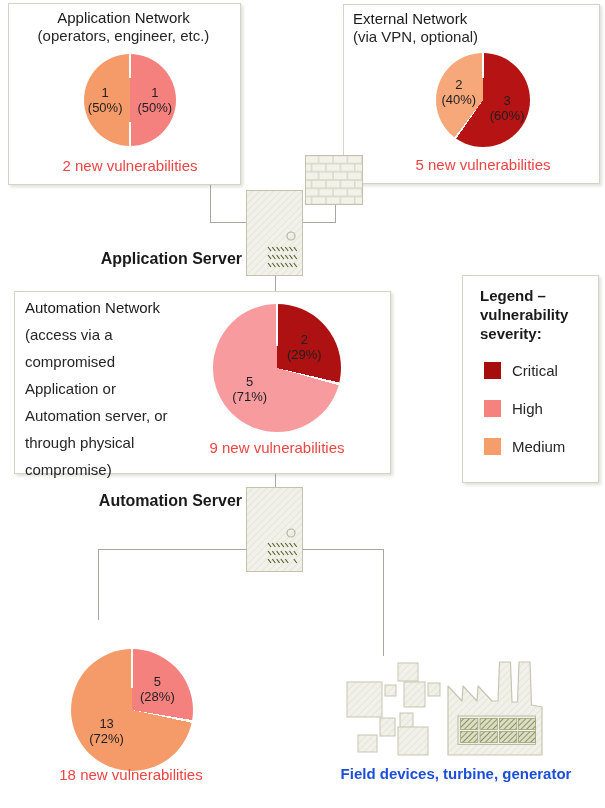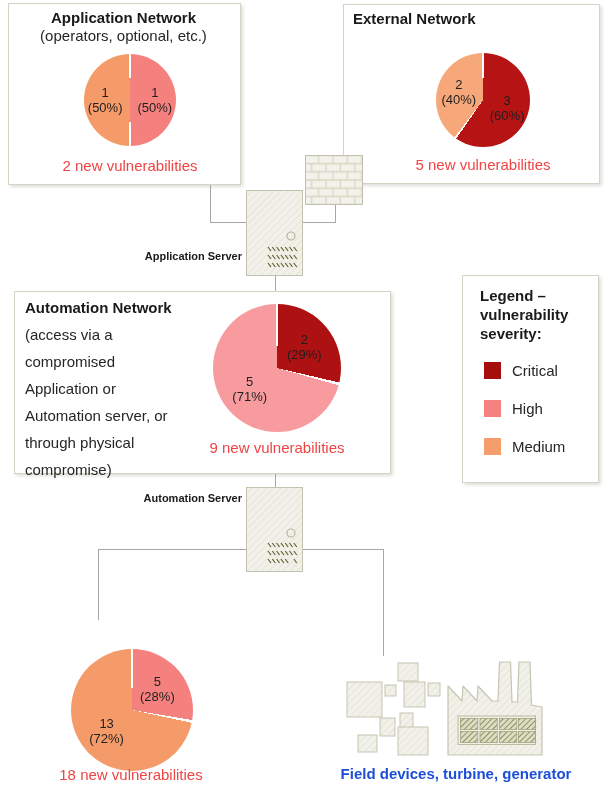--- a/index.html
+++ b/index.html
@@ -5,23 +5,23 @@
   html,body{margin:0;padding:0;background:#ffffff;}
   body{font-family:"Liberation Sans",sans-serif;color:#262626;}
   .canvas{position:relative;width:605px;height:808px;background:#ffffff;overflow:hidden;}
   .box{position:absolute;background:#ffffff;border:1px solid #d4d4c6;box-shadow:2px 2px 3px rgba(140,140,125,.28);}
   .line{position:absolute;background:#a8a8a2;}
   .pie{position:absolute;border-radius:50%;}
   .pie-label{position:absolute;transform:translate(-50%,-50%);text-align:center;
              font-size:13px;line-height:15px;white-space:pre;color:#1f1f1f;}
   .caption{position:absolute;text-align:center;font-size:15px;color:#ef4444;}
   .box-title{position:absolute;font-size:15px;line-height:18px;}
-  .b{font-weight:bold;color:#1a1a1a;}
+  .b{font-weight:normal;color:#1a1a1a;}
   .center{text-align:center;}
-  .server-label{position:absolute;font-weight:bold;font-size:11px;color:#1a1a1a;text-align:right;}
+  .server-label{position:absolute;font-weight:bold;font-size:16px;color:#1a1a1a;text-align:right;}
   .icon{position:absolute;}
   .legend-title{font-weight:bold;font-size:15px;line-height:19px;color:#1a1a1a;margin:10px 0 0 17px;width:112px;}
   .legend-items{position:absolute;left:21px;top:86px;display:flex;flex-direction:column;gap:21px;}
   .legend-item{display:flex;align-items:center;gap:11px;}
   .swatch{width:17px;height:17px;flex:0 0 auto;}
   .legend-label{font-size:15px;}
   .field-label{position:absolute;font-weight:bold;font-size:15px;color:#1d4ed8;text-align:center;}
   .auto-text{position:absolute;font-size:15px;line-height:27px;}
 </style>
 </head>
@@ -54,34 +54,35 @@
   <div class="line" style="left:303px;top:222px;width:33px;height:1px"></div>
   <div class="line" style="left:275px;top:276px;width:1px;height:16px"></div>
   <div class="line" style="left:275px;top:470px;width:1px;height:18px"></div>
   <div class="line" style="left:98px;top:549px;width:286px;height:1px"></div>
   <div class="line" style="left:98px;top:549px;width:1px;height:71px"></div>
   <div class="line" style="left:383px;top:549px;width:1px;height:107px"></div>
 
   <div class="box" style="left:8px;top:3px;width:231px;height:180px">
     <div class="box-title center" style="left:0;top:5px;width:229px;position:absolute">
       <div class="b">Application Network</div>
-      <div>(operators, optional, etc.)</div>
+      <div>(operators, engineer, etc.)</div>
     </div>
   </div>
   <div class="pie" style="left: 84px; top: 54px; width: 92px; height: 92px; background: conic-gradient(rgb(255, 255, 255) 0deg, rgb(255, 255, 255) 1.3deg, rgb(245, 129, 127) 1.3deg, rgb(245, 129, 127) 178.7deg, rgb(255, 255, 255) 178.7deg, rgb(255, 255, 255) 180deg, rgb(255, 255, 255) 180deg, rgb(255, 255, 255) 181.3deg, rgb(245, 155, 105) 181.3deg, rgb(245, 155, 105) 358.7deg, rgb(255, 255, 255) 358.7deg, rgb(255, 255, 255) 360deg);">
       <div class="pie-label" style="left: 70.84px; top: 46px;">1
 (50%)</div>
       <div class="pie-label" style="left: 21.16px; top: 46px;">1
 (50%)</div>
     </div>
   <div class="caption" style="left:30px;top:157px;width:200px">2 new vulnerabilities</div>
 
   <div class="box" style="left:343px;top:4px;width:255px;height:178px">
     <div class="box-title" style="left:9px;top:5px;width:240px;position:absolute">
       <div class="b">External Network</div>
+      <div>(via VPN, optional)</div>
     </div>
   </div>
   <div class="pie" style="left: 436px; top: 53px; width: 94px; height: 94px; background: conic-gradient(rgb(255, 255, 255) 0deg, rgb(255, 255, 255) 1.3deg, rgb(182, 20, 20) 1.3deg, rgb(182, 20, 20) 214.7deg, rgb(255, 255, 255) 214.7deg, rgb(255, 255, 255) 216deg, rgb(255, 255, 255) 216deg, rgb(255, 255, 255) 217.3deg, rgb(246, 168, 123) 217.3deg, rgb(246, 168, 123) 358.7deg, rgb(255, 255, 255) 358.7deg, rgb(255, 255, 255) 360deg);">
       <div class="pie-label" style="left: 71.1378px; top: 54.8429px;">3
 (60%)</div>
       <div class="pie-label" style="left: 22.8622px; top: 39.1571px;">2
 (40%)</div>
     </div>
   <div class="caption" style="left:383px;top:156px;width:200px">5 new vulnerabilities</div>
 

